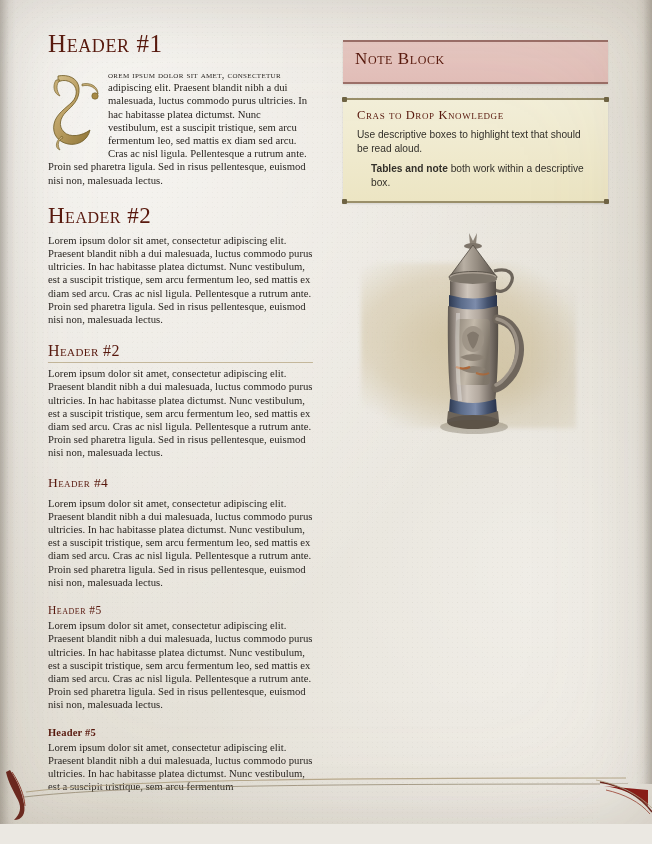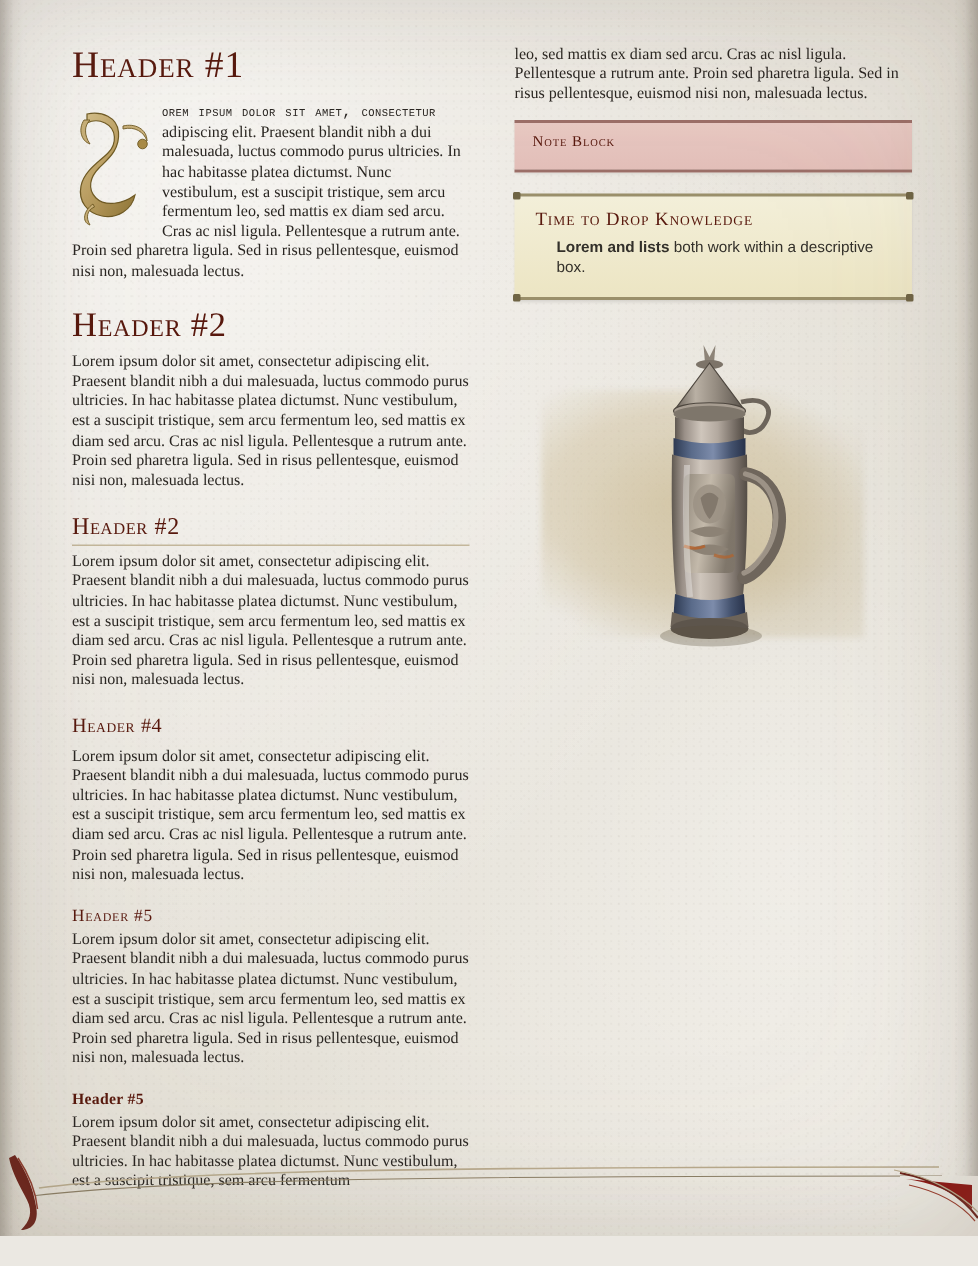--- a/index.html
+++ b/index.html
@@ -141,21 +141,20 @@
     font-size: 10.7px;
     line-height: 13.2px;
     color: #2a2622;
     margin: 0 0 7px 0;
     text-align: left;
   }
   .smallcaps-lead {
     font-variant: small-caps;
     font-size: 10.2px;
     letter-spacing: 0.3px;
-    font-family: Liberation Mono, monospace;
   }
 
   
   .dropcap-wrap {
     position: relative;
     min-height: 92px;
   }
   .dropcap {
     float: left;
     width: 56px;
@@ -171,21 +170,21 @@
     position: relative;
     margin-top: 10px;
     background: linear-gradient(to bottom, #e8c9c3 0%, #e3bfb9 100%);
     border-top: 2px solid #9c6f68;
     border-bottom: 2px solid #9c6f68;
     padding: 7px 12px 10px 12px;
     box-shadow: 0 1px 2px rgba(0,0,0,0.10);
   }
   .note-title {
     color: #58180d;
-    font-size: 10px;
+    font-size: 17px;
     font-variant: small-caps;
     letter-spacing: 0.6px;
     margin: 0 0 3px 0;
     font-family: "Liberation Serif", serif;
   }
   .note-text {
     font-size: 10.2px;
     line-height: 13px;
     color: #3a2420;
     margin: 0;
@@ -300,33 +299,33 @@
       <h5 class="h5">Header #5</h5>
       <p class="body">Lorem ipsum dolor sit amet, consectetur adipiscing elit. Praesent blandit nibh a dui malesuada, luctus commodo purus ultricies. In hac habitasse platea dictumst. Nunc vestibulum, est a suscipit tristique, sem arcu fermentum leo, sed mattis ex diam sed arcu. Cras ac nisl ligula. Pellentesque a rutrum ante. Proin sed pharetra ligula. Sed in risus pellentesque, euismod nisi non, malesuada lectus.</p>
 
       <h6 class="h6">Header #5</h6>
       <p class="body">Lorem ipsum dolor sit amet, consectetur adipiscing elit. Praesent blandit nibh a dui malesuada, luctus commodo purus ultricies. In hac habitasse platea dictumst. Nunc vestibulum, est a suscipit tristique, sem arcu fermentum</p>
 
     </div>
 
     <div class="col right">
 
-      <p class="body">leo, sed mattis ex diam sed arcu. Cras ac nisl ligula. Pellentesque a rutrum ante. Proin sed pharetra ligula. Sed in risus pellentesque, euismod nisi non, malesuada lectus.</p>
 
       <div class="note-block">
         <div class="note-title">Note Block</div>
       </div>
 
       <div class="desc-box">
         <span class="corner tl"></span>
         <span class="corner tr"></span>
         <span class="corner bl"></span>
         <span class="corner br"></span>
-        <div class="desc-title">Time to Drop Knowledge</div>
-        <p class="desc-text indent"><b>Lorem and lists</b><span> both work within a descriptive box.</span></p>
+        <div class="desc-title">Cras to Drop Knowledge</div>
+        <p class="desc-text">Use descriptive boxes to highlight text that should be read aloud.</p>
+        <p class="desc-text indent"><b>Tables and note</b><span> both work within a descriptive box.</span></p>
       </div>
 
       <div id="illustration">
         <div class="splotch"></div>
         <svg width="150" height="225" viewBox="0 0 150 225">
           <defs>
             <linearGradient id="bodyG" x1="0" y1="0" x2="1" y2="0">
               <stop offset="0%" stop-color="#5f5850"></stop>
               <stop offset="14%" stop-color="#9a9088"></stop>
               <stop offset="38%" stop-color="#cfc6bc"></stop>

